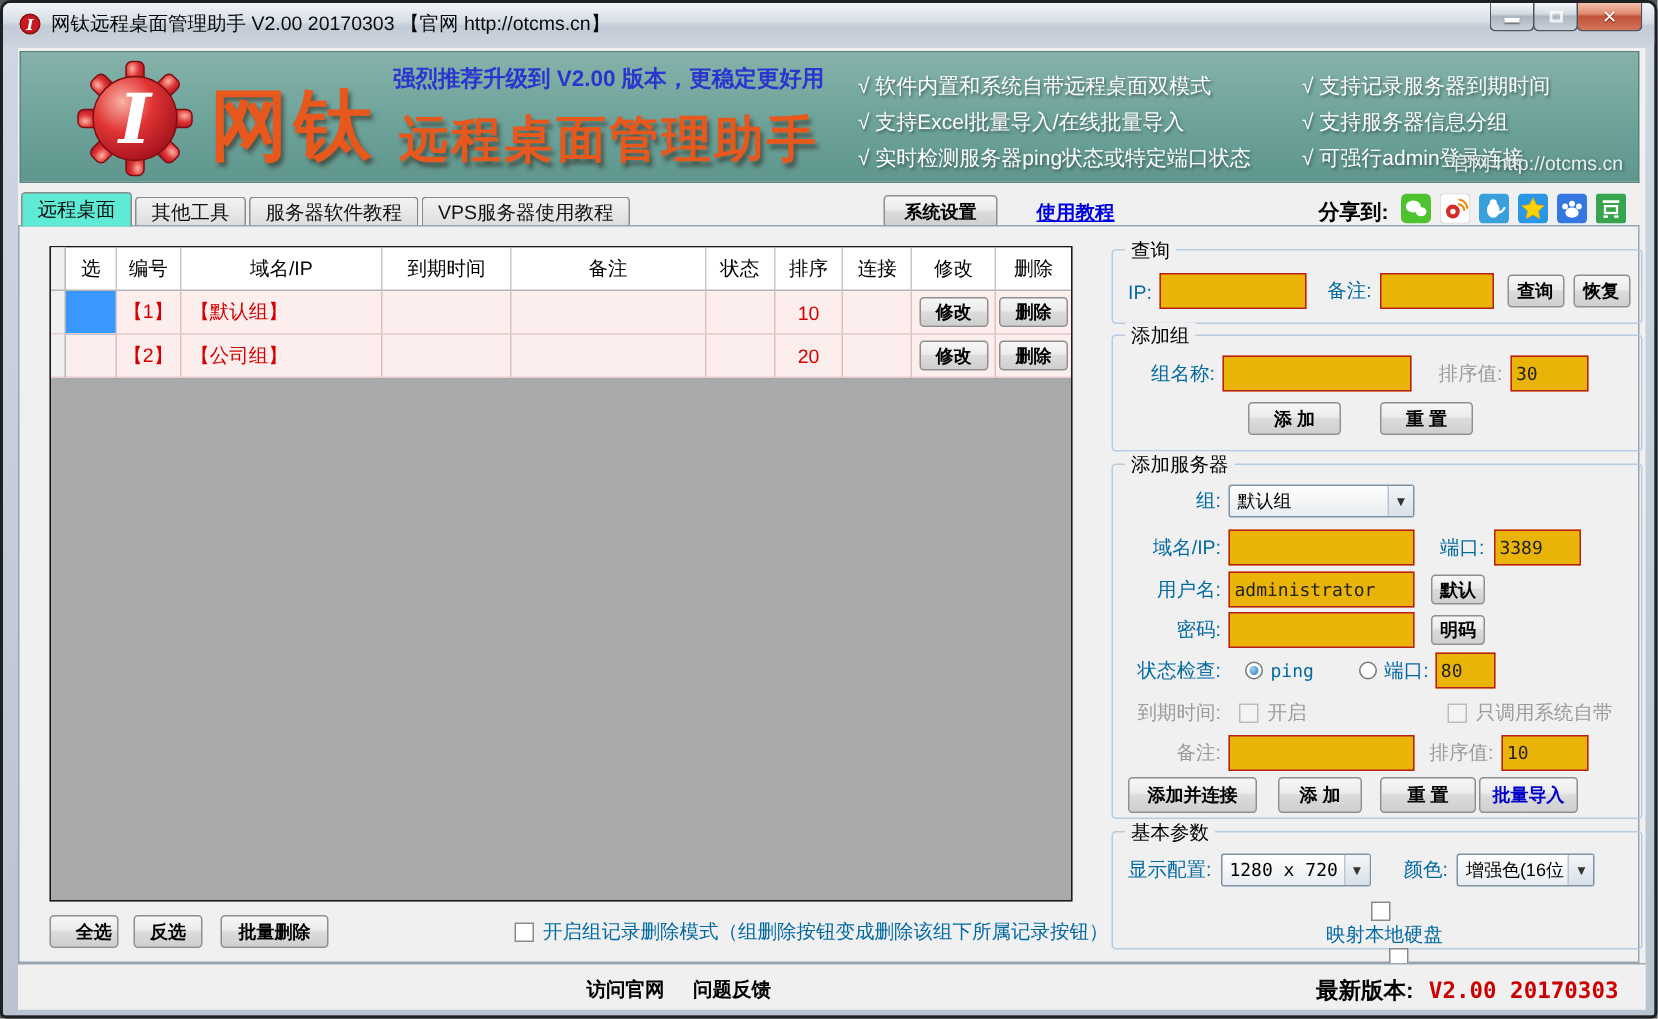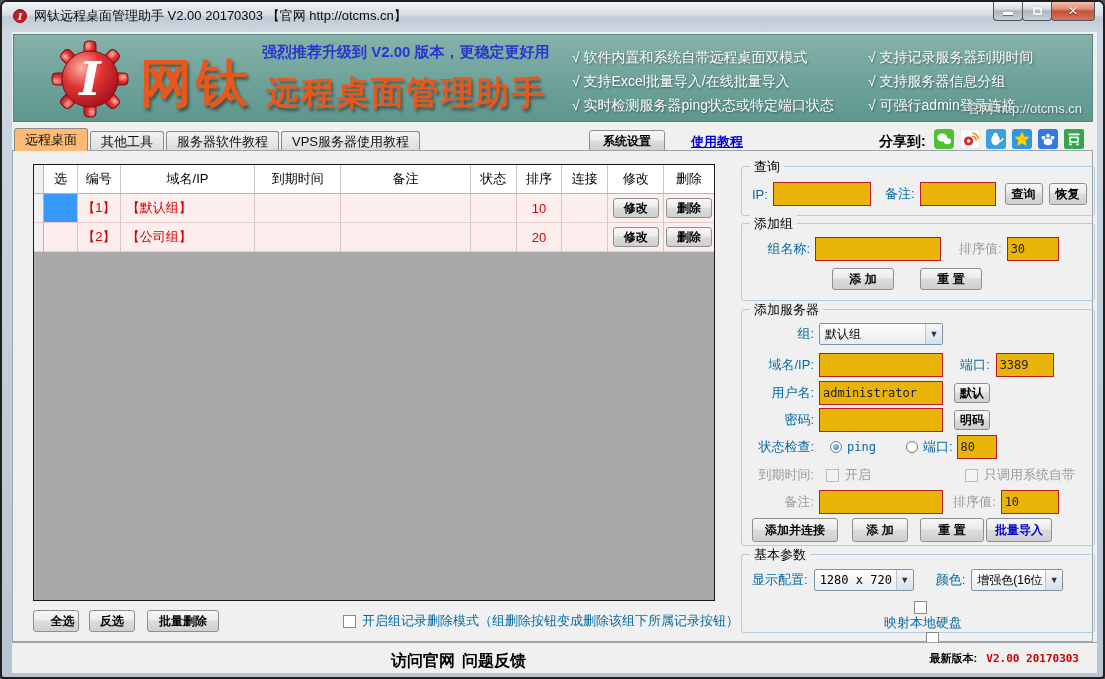--- a/index.html
+++ b/index.html
@@ -39,21 +39,21 @@
     text-shadow:1px 1px 2px rgba(20,40,40,.55); }
   .feats-c1 { left:558px; } .feats-c2 { left:854px; }
   .site { position:absolute; right:10px; bottom:3px; font-size:13px; color:#e7efed;
     text-shadow:1px 1px 2px rgba(20,40,40,.5); }
 
   
   .tabbar { position:absolute; left:2px; top:96px; height:23px; display:flex; align-items:flex-end; }
   .tab { border:1px solid #8a8a8a; border-bottom:none; border-radius:3px 3px 0 0;
     background:linear-gradient(#f2f2f2,#dcdcdc); padding:0 10px; height:20px; line-height:19px;
     font-size:13px; margin-right:2px; cursor:pointer; color:#111; }
-  .tab.active { background:#fdba74; height:23px; line-height:22px; position:relative; z-index:3; }
+  .tab.active { background:#5eead4; height:23px; line-height:22px; position:relative; z-index:3; }
   .panel { position:absolute; left:0; top:118px; width:1081px; height:492px;
     border:1px solid #98a4b0; background:#f0f0f0; }
 
   .sys-btn { position:absolute; left:577px; top:98px; width:76px; height:22px; }
   .tut-link { position:absolute; left:679px; top:101px; color:#0000dd; font-weight:bold;
     text-decoration:underline; font-size:13px; cursor:pointer; }
   .share-label { position:absolute; left:867px; top:101px; font-weight:bold; font-size:14px; }
   .share-box { position:absolute; left:922px; top:97px; display:flex; gap:6px; }
   .share-box svg { cursor:pointer; }
 
@@ -102,22 +102,22 @@
   .gtitle { position:absolute; top:-9px; left:8px; background:#f0f0f0; padding:0 4px; font-size:13px; color:#000; }
   .frow { position:absolute; left:10px; right:6px; height:22px; display:flex; align-items:center; }
   .lbl { font-size:13px; color:#0369a1; flex:none; }
   .lbl.dis { color:#9b9b9b; }
   .lbl.r { text-align:right; }
 
   
   .botrow { position:absolute; top:578px; left:21px; display:flex; align-items:center; }
   .footer { position:absolute; left:0; right:0; top:610px; height:31px; background:#f0f0f0;
     border-top:1px solid #9aa5ae; }
-  .flink { position:absolute; top:8px; font-size:16px; font-weight:bold; color:#000; cursor:pointer; }
-  .fver { position:absolute; right:18px; top:8px; font-size:11px; font-weight:bold; }
+  .flink { position:absolute; top:8px; font-size:13px; font-weight:bold; color:#000; cursor:pointer; }
+  .fver { position:absolute; right:18px; top:8px; font-size:15px; font-weight:bold; }
   .fver .red { color:#cc0000; margin-left:6px; font-family:"DejaVu Sans Mono",monospace; font-weight:bold; }
 </style>
 </head>
 <body>
 
 <div class="window">
 
   <div class="titlebar">
     <svg width="16" height="16" viewBox="0 0 16 16">
       <circle cx="8" cy="8" r="6.5" fill="#c41b22"></circle>

